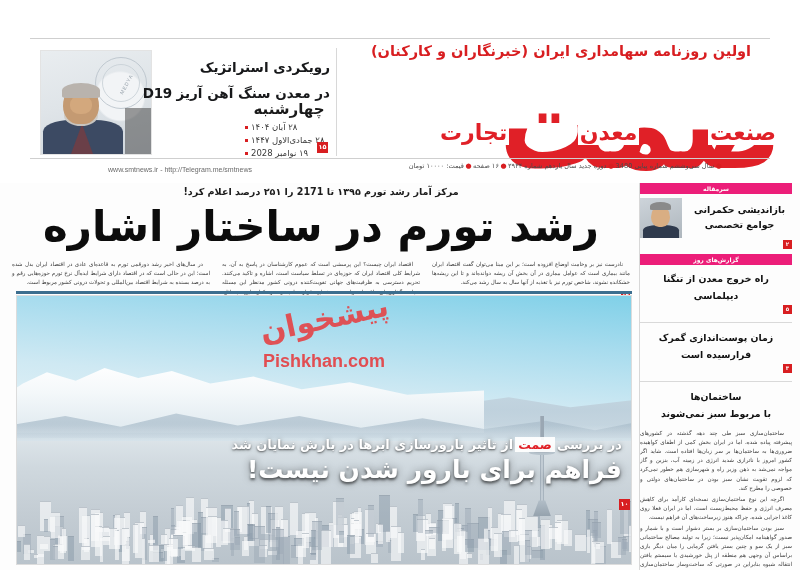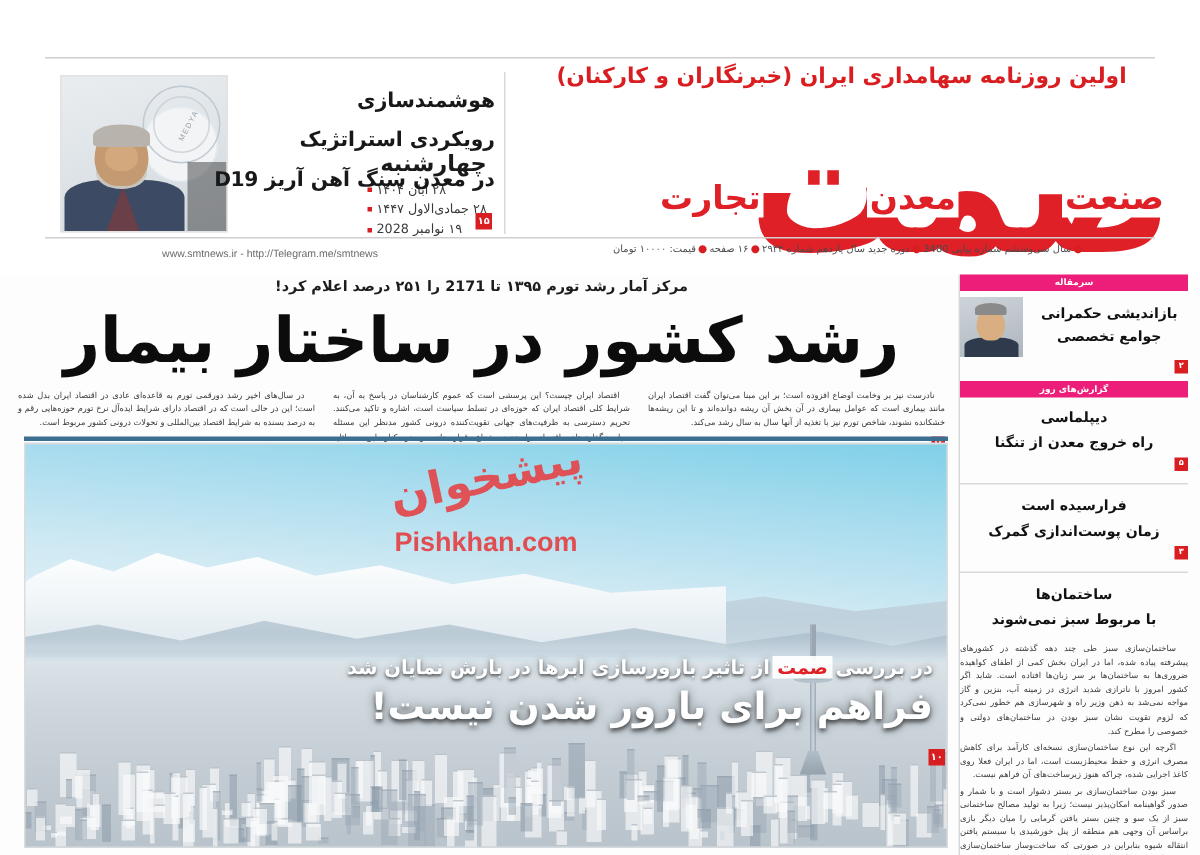--- a/index.html
+++ b/index.html
@@ -617,21 +617,20 @@
         <div class="pp-ringtext">MEDYA</div>
         <div class="pp-chair"></div>
         <div class="pp-body"></div>
         <div class="pp-shirt"></div>
         <div class="pp-beard"></div>
         <div class="pp-head"></div>
         <div class="pp-face"></div>
         <div class="pp-hair"></div>
       </div>
       <div class="promo-text">
-        <div class="promo-line">هوشمندسازی</div>
         <div class="promo-line">رویکردی استراتژیک</div>
         <div class="promo-line">در معدن سنگ آهن آریز D19</div>
       </div>
       <div class="promo-badge">۱۵</div>
     </div>
     <div class="promo-vline"></div>
     <div class="site-strip">www.smtnews.ir  -  http://Telegram.me/smtnews</div>
   </div>
 
   <div class="body-wrap">
@@ -647,49 +646,49 @@
             <div class="t-head"></div>
             <div class="t-hair"></div>
           </div>
         </div>
         <div class="sb-badge">۲</div>
       </div>
 
       <div class="sb-bar">گزارش‌های روز</div>
 
       <div class="sb-item">
+        <div class="sb-title full">راه خروج معدن از تنگنا</div>
         <div class="sb-title full">دیپلماسی</div>
-        <div class="sb-title full">راه خروج معدن از تنگنا</div>
         <div class="sb-badge">۵</div>
       </div>
       <div class="sb-rule"></div>
 
       <div class="sb-item">
+        <div class="sb-title full">زمان پوست‌اندازی گمرک</div>
         <div class="sb-title full">فرارسیده است</div>
-        <div class="sb-title full">زمان پوست‌اندازی گمرک</div>
         <div class="sb-badge">۳</div>
       </div>
       <div class="sb-rule"></div>
 
       <div class="sb-item">
         <div class="sb-title full">ساختمان‌ها</div>
         <div class="sb-title full">با مربوط سبز نمی‌شوند</div>
       </div>
 
       <div class="sb-body">
         <p>ساختمان‌سازی سبز طی چند دهه گذشته در کشورهای پیشرفته پیاده شده، اما در ایران بخش کمی از اطفای کواهیده ضروری‌ها به ساختمان‌ها بر سر زبان‌ها افتاده است. شاید اگر کشور امروز با ناترازی شدید انرژی در زمینه آب، بنزین و گاز مواجه نمی‌شد به ذهن وزیر راه و شهرسازی هم خطور نمی‌کرد که لزوم تقویت نشان سبز بودن در ساختمان‌های دولتی و خصوصی را مطرح کند.</p>
         <p>اگرچه این نوع ساختمان‌سازی نسخه‌ای کارآمد برای کاهش مصرف انرژی و حفظ محیط‌زیست است، اما در ایران فعلا روی کاغذ اجرایی شده، چراکه هنوز زیرساخت‌های آن فراهم نیست.</p>
         <p>سبز بودن ساختمان‌سازی بر بستر دشوار است و با شمار و صدور گواهینامه امکان‌پذیر نیست؛ زیرا به تولید مصالح ساختمانی سبز از یک سو و چنین بستر یافتن گرمایی را میان دیگر بازی براساس آن وجهی هم منطقه از پنل خورشیدی یا سیستم یافتن انتقاله شیوه بنابراین در صورتی که ساخت‌وساز ساختمان‌سازی سبز برایم نشود، این یافتن امکان‌های متعدد خواهد بافت.</p>
       </div>
     </div>
     <div class="sb-divider"></div>
 
     <div class="lead">
       <div class="kicker">مرکز آمار رشد تورم ۱۳۹۵ تا 2171 را ۲۵۱ درصد اعلام کرد!</div>
-      <div class="main-head">رشد کشور در ساختار بیمار</div>
+      <div class="main-head">رشد تورم در ساختار اشاره</div>
       <div class="lead-cols">
         <div class="lead-col">
           <p>نادرست نیز بر وخامت اوضاع افزوده است؛ بر این مبنا می‌توان گفت اقتصاد ایران مانند بیماری است که عوامل بیماری در آن بخش آن ریشه دوانده‌اند و تا این ریشه‌ها خشکانده نشوند، شاخص تورم نیز با تغذیه از آنها سال به سال رشد می‌کند.</p>
           <div class="lead-badge">۱۴</div>
         </div>
         <div class="lead-col">
           <p>اقتصاد ایران چیست؟ این پرسشی است که عموم کارشناسان در پاسخ به آن، به شرایط کلی اقتصاد ایران که حوزه‌ای در تسلط سیاست است، اشاره و تاکید می‌کنند. تحریم دسترسی به ظرفیت‌های جهانی تقویت‌کننده درونی کشور مدنظر این مسئله سیاست‌گذاری‌های اقتصاد را تحت شعاع قرار داده و در کنار این مسائل، سیاست‌گذاری‌های</p>
         </div>
         <div class="lead-col">
           <p>در سال‌های اخیر رشد دورقمی تورم به قاعده‌ای عادی در اقتصاد ایران بدل شده است؛ این در حالی است که در اقتصاد دارای شرایط ایده‌آل نرخ تورم حوزه‌هایی رقم و به درصد بسنده به شرایط اقتصاد بین‌المللی و تحولات درونی کشور مربوط است.</p>

